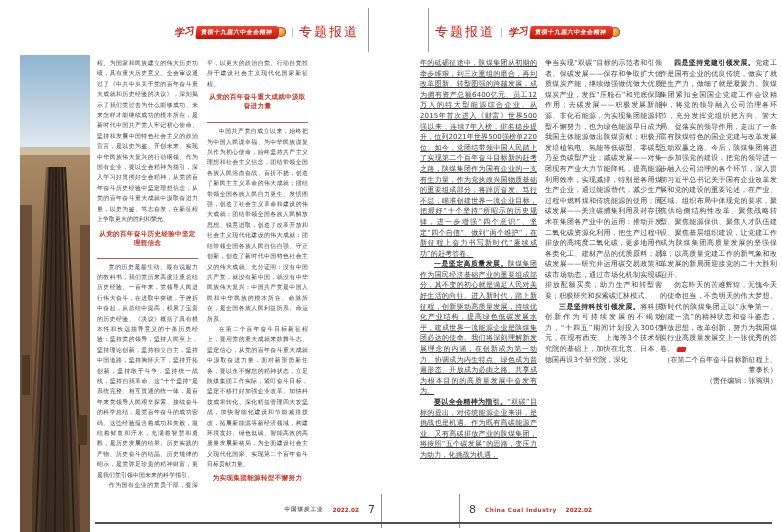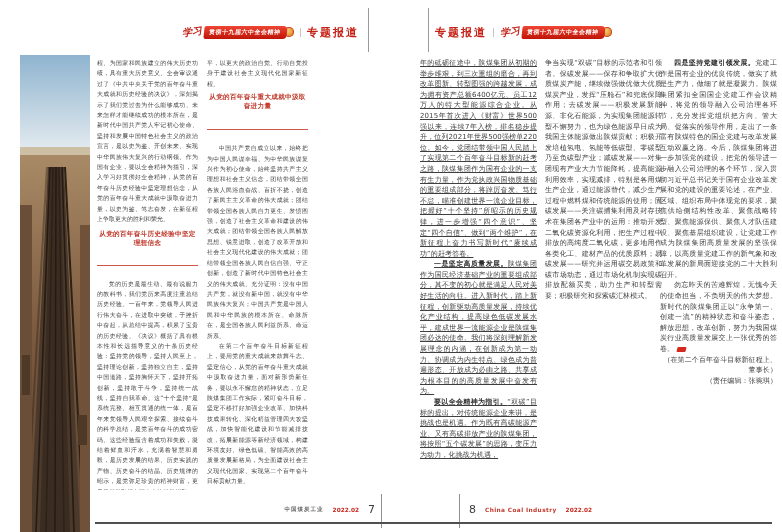--- a/index.html
+++ b/index.html
@@ -20,41 +20,41 @@
   .logo{display:flex;align-items:center;}
   .logo-script{color:#c3261c;font-weight:bold;font-style:italic;font-size:10px;
                display:inline-block;transform:rotate(-7deg);margin-right:2px;line-height:1;}
   .logo-banner{background:linear-gradient(180deg,#ef4533,#bf1508);color:#fff;font-size:6px;
                font-weight:bold;letter-spacing:0.5px;padding:2px 6px 2px 5px;border-radius:2px 4px 4px 2px;
                display:inline-block;transform:skewX(-6deg);white-space:nowrap;}
   .logo-emblem{width:10px;height:10px;border-radius:50%;margin-left:-3px;
                background:radial-gradient(circle at 35% 35%,#f7d27c,#e0962f 60%,#b4641c);
                box-shadow:0 0 0 1px #d8432e inset;}
   .hdr-divider{color:#b5b5b5;font-size:9px;line-height:1;}
-  .section-label{color:#c42015;font-weight:bold;font-size:11px;letter-spacing:2px;white-space:nowrap;}
+  .section-label{color:#c42015;font-weight:normal;font-size:13px;letter-spacing:2px;white-space:nowrap;}
 
   
   .photo{position:absolute;left:20px;top:55px;width:70px;height:477px;overflow:hidden;}
   .photo svg{display:block;}
 
   
   .col{position:absolute;top:58px;overflow:hidden;text-align:justify;color:#3f3f3f;}
   .page-left .col{width:101px;height:432px;font-size:5.9px;line-height:10.4px;letter-spacing:0.12px;}
   .col.l1{left:97px;font-family:Liberation Serif, serif;}
   .col.l2{left:207px;}
   .page-right .col{width:117px;height:434px;font-size:7px;line-height:10.6px;letter-spacing:0.1px;}
   .col.r1{left:29px;text-decoration:underline;}
   .col.r2{left:154px;}
   .col.r3{left:269px;}
   .col p{margin:0;}
   .body-p{text-indent:2em;}
   .body-p.cont{text-indent:0;}
   .body-p strong{color:#2e2e2e;}
   .sub-heading{color:#c0392b;font-weight:bold;text-align:center;font-size:6.6px;
-               margin:4px 0 13px;padding-bottom:18px;border-bottom:1px solid #d0564a;
+               margin:4px 0 3px;padding-bottom:11px;border-bottom:1px solid #d0564a;
                letter-spacing:0.3px;line-height:9px;}
   .byline{text-align:right;margin-top:6px;color:#3f3f3f;}
   .endmark{display:inline-block;width:9px;height:5px;background:#d6281e;margin-left:3px;
            border-radius:1px;transform:skewX(-14deg);vertical-align:middle;}
 
   
   .footer{position:absolute;bottom:16px;display:flex;align-items:center;gap:9px;}
   .page-left .footer{right:16px;}
   .page-right .footer{left:78px;}
   .footer .journal-cn{color:#6d6d6d;font-size:5.5px;font-weight:bold;letter-spacing:1px;}
@@ -151,20 +151,21 @@
       </span>
     </div>
 
     <div class="col r1">
         <p class="body-p cont">年的砥砺征途中，陕煤集团从初期的举步维艰，到三次重组的磨合，再到改革图新、转型图强的跨越发展，成为拥有资产总额6400亿元、员工12万人的特大型能源综合企业。从2015年首次进入《财富》世界500强以来，连续7年入榜，排名稳步提升，位列2021年世界500强榜单220位。如今，党团结带领中国人民踏上了实现第二个百年奋斗目标新的赶考之路，陕煤集团作为国有企业的一支有生力量，作为党执政兴国物质基础的重要组成部分，将踔厉奋发、笃行不怠，瞄准创建世界一流企业目标，把握好“十个坚持”所昭示的历史规律，进一步增强“四个意识”、坚定“四个自信”、做到“两个维护”，在新征程上奋力书写新时代“赓续成功”的赶考答卷。</p>
         <p class="body-p"><strong>一是坚定高质量发展。</strong>陕煤集团作为国民经济基础产业的重要组成部分，其不变的初心就是满足人民对美好生活的向往。进入新时代，踏上新征程，创新驱动高质量发展，持续优化产业结构，提高绿色低碳发展水平，建成世界一流能源企业是陕煤集团必达的使命。我们将深刻理解新发展理念的内涵，在创新成为第一动力、协调成为内生特点、绿色成为普遍形态、开放成为必由之路、共享成为根本目的的高质量发展中奋发有为。</p>
         <p class="body-p"><strong>要以全会精神为指引。</strong>“双碳”目标的提出，对传统能源企业来讲，是挑战也是机遇。作为既有高碳能源产业、又有高碳排放产业的陕煤集团，将按照“五个碳发展”的思路，变压力为动力，化挑战为机遇，</p>
       </div>
     <div class="col r2">
         <p class="body-p cont">争当实现“双碳”目标的示范者和引领者。保碳发展——保存和争取扩大优质煤炭产能，继续做强做优做大优质煤炭产业，发挥“压舱石”和兜底保障作用；去碳发展——积极发展新能源、非化石能源，为实现集团能源转型不懈努力，也为绿色能源早日成为我国主体能源做出陕煤贡献；积极开发培植氢电、氢能等低碳型、零碳型乃至负碳型产业；减碳发展——对集团现有产业大力节能降耗，提高能源利用效率，实现减排，特别是各用煤生产企业，通过能源替代，减少生产过程中燃料煤和传统能源的使用；固碳发展——关注碳捕集利用及封存技术在集团各产业中的运用：推动开发二氧化碳资源化利用，把生产过程中排放的高纯度二氧化碳，更多地用作各类化工、建材产品的优质原料；易碳发展——研究并运用碳交易政策和碳市场动态，通过市场化机制实现碳排放配额买卖，助力生产和转型需要；积极研究和探索碳汇林模式。</p>
+        <p class="body-p"><strong>三是坚持科技引领发展。</strong>将科技创新作为可持续发展的不竭动力，“十四五”期间计划投入300亿元，在现有西安、上海等3个技术研究院的基础上，加快在北京、日本、德国再设3个研究院，深化</p>
       </div>
     <div class="col r3">
         <p class="body-p"><strong>四是坚持党建引领发展。</strong>党建工作是国有企业的优良传统，做实了就是生产力，做细了就是凝聚力。陕煤集团紧扣全国国企党建工作会议精神，将党的领导融入公司治理各环节，充分发挥党组织把方向、管大局、促落实的领导作用，走出了一条富有陕煤特色的国企党建与改革发展互动双赢之路。今后，陕煤集团将进一步加强党的建设，把党的领导进一步融入公司治理的各个环节，深入贯彻习近平总书记关于国有企业改革发展和党的建设的重要论述，在产业、区域、组织布局中体现党的要求，聚焦供给侧结构性改革、聚焦战略转型、聚焦能源保供、聚焦人才队伍建设、聚焦基层组织建设，让党建工作成为陕煤集团高质量发展的坚强保障，以高质量党建工作的新气象和改革发展的新局面迎接党的二十大胜利召开。</p>
         <p class="body-p">勿忘昨天的苦难辉煌，无愧今天的使命担当，不负明天的伟大梦想。新时代的陕煤集团正以“永争第一、创建一流”的精神状态和奋斗姿态，解放思想，改革创新，努力为我国煤炭行业高质量发展交上一张优秀的答卷。<span class="endmark"></span></p>
         <p class="byline">（在第二个百年奋斗目标新征程上、董事长）</p>
         <p class="byline">（责任编辑：张琬琪）</p>
       </div>
 
     <div class="footer-rule"></div>
     <div class="footer">

